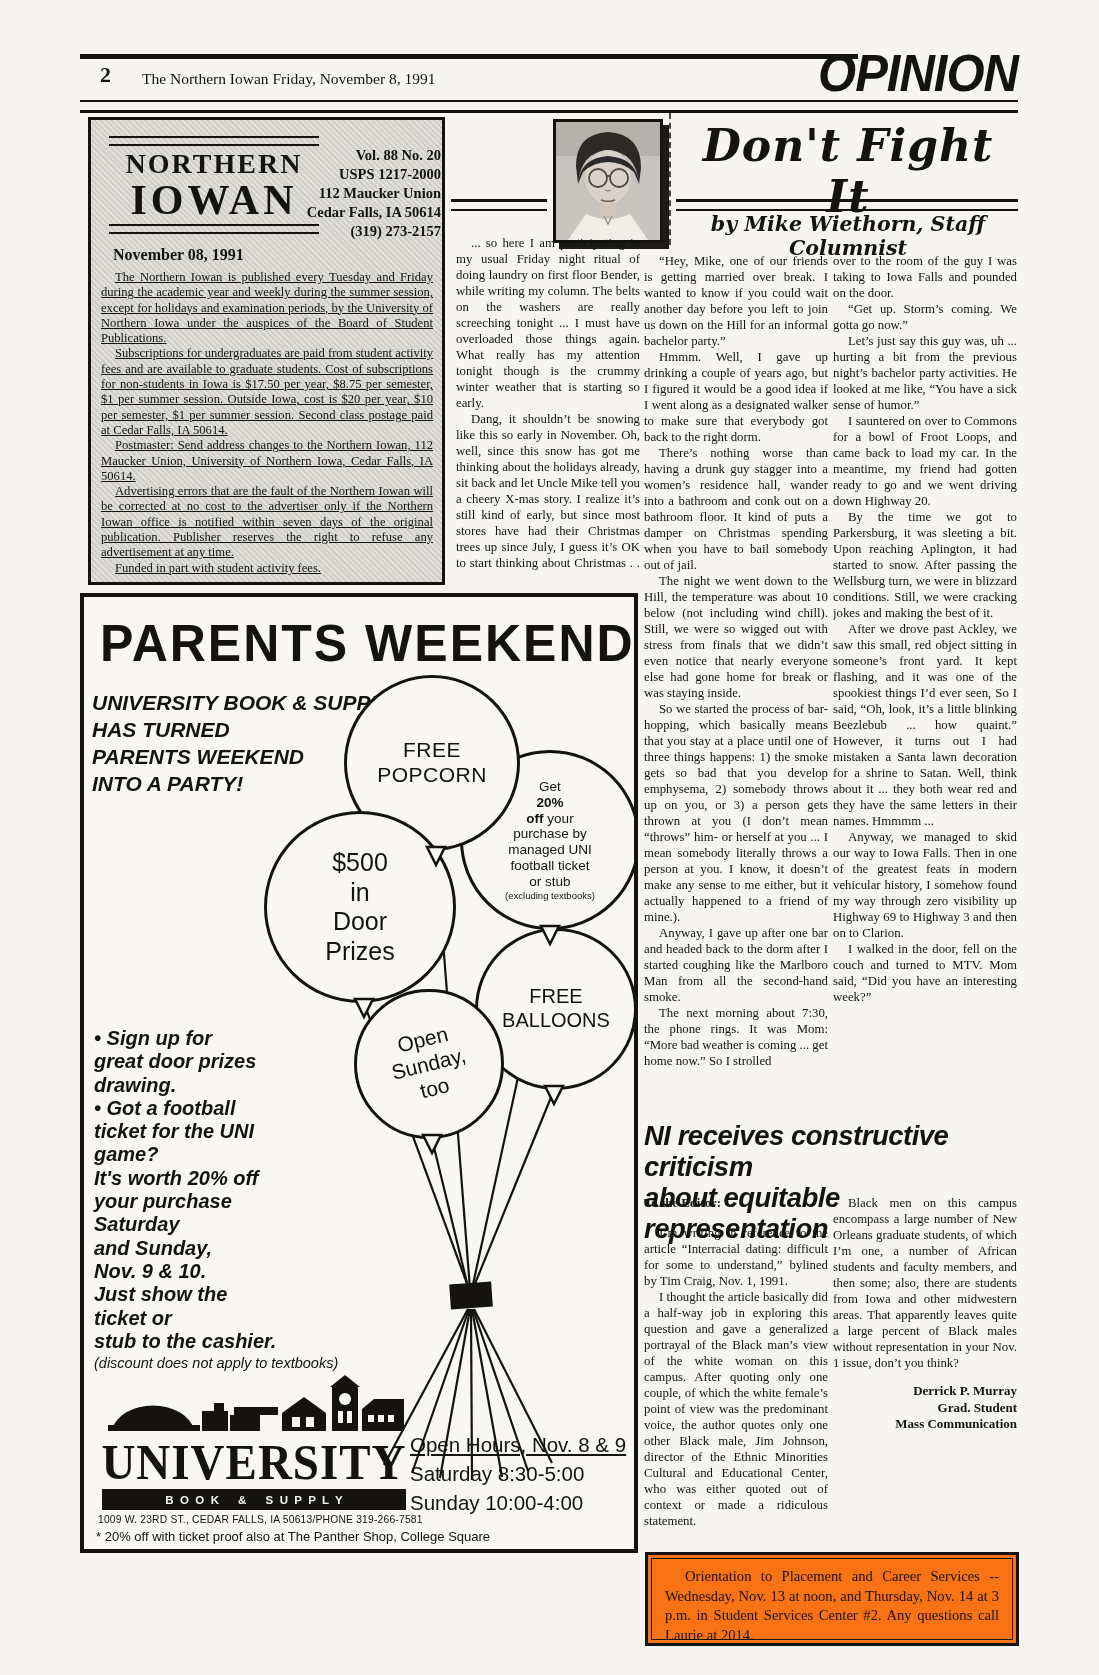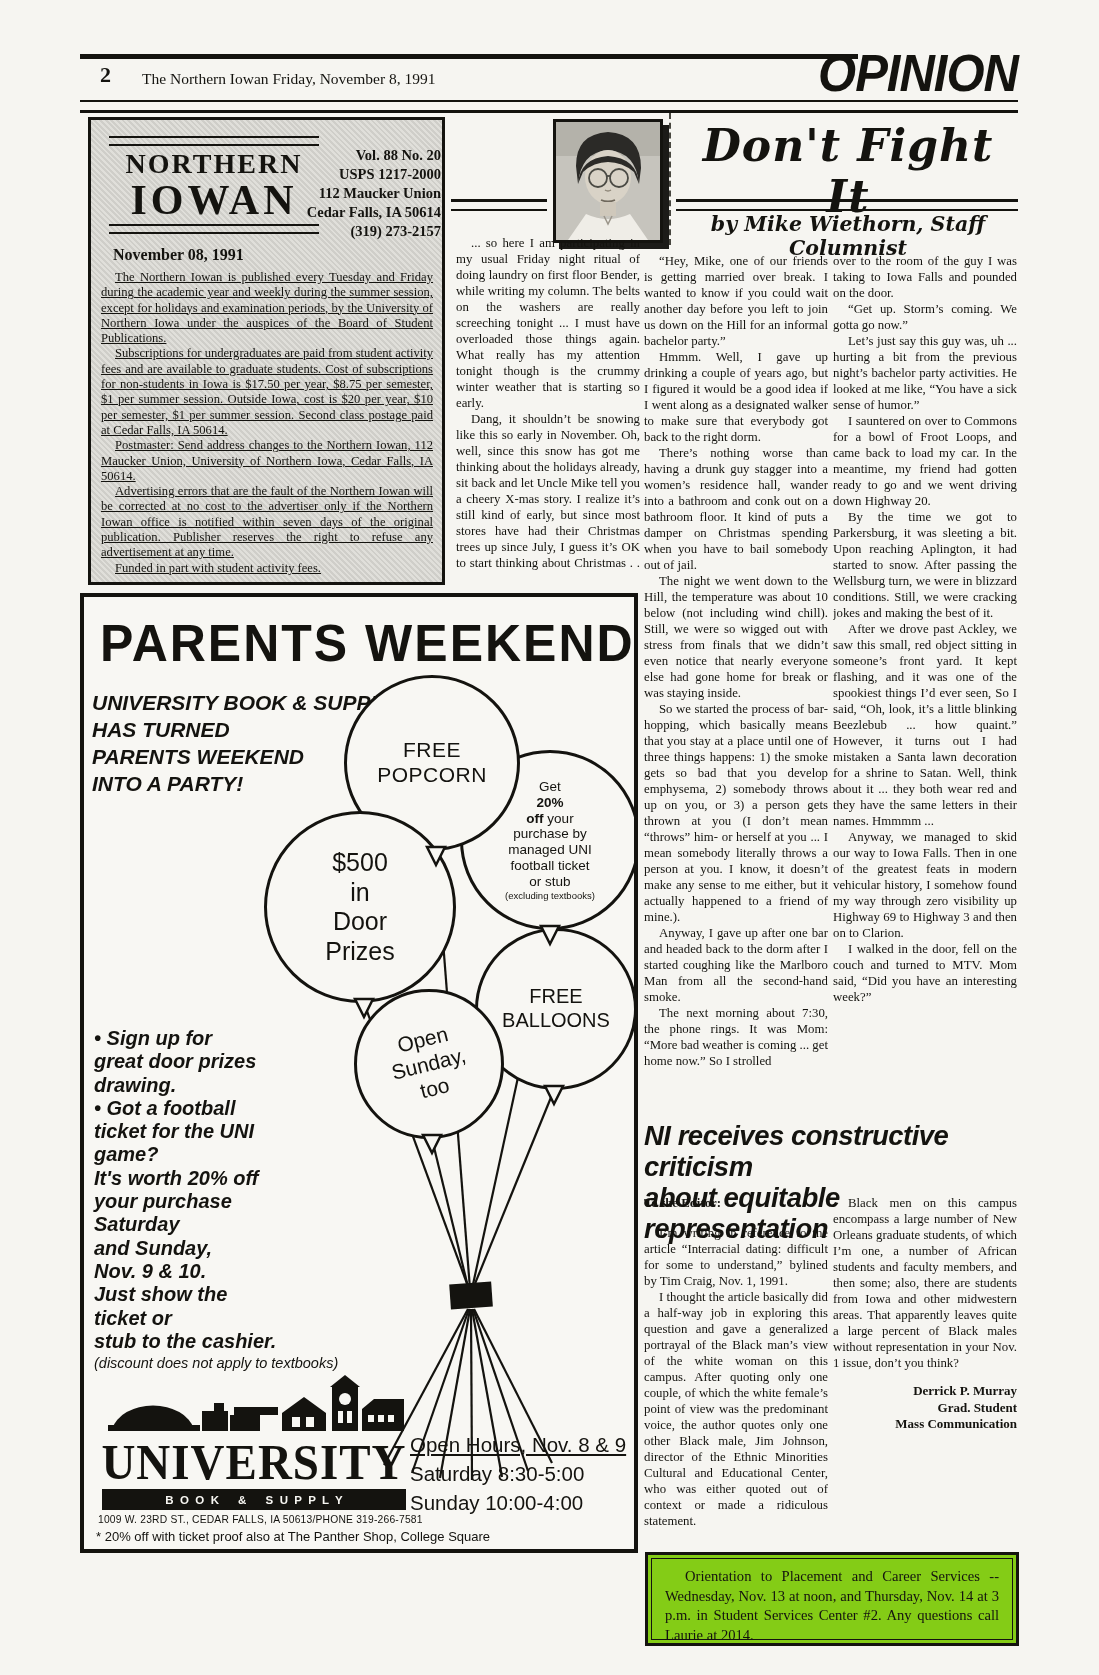--- a/index.html
+++ b/index.html
@@ -76,21 +76,21 @@
   .let-col p{margin:0;font-size:12.8px;line-height:16px;text-align:justify;text-indent:15px;}
   .let1{left:644px;top:1195px;width:184px;height:352px;}
   .let2{left:833px;top:1195px;width:184px;height:352px;}
   .salutation{font-weight:bold;font-size:13.5px;margin:0 0 14px 0 !important;text-indent:0 !important;text-align:left !important;}
   .sig{margin-top:12px;text-align:right;font-weight:bold;}
   .sig div{font-size:13px;line-height:16.5px;}
 
   
   .notice-outer{
     left:645px;top:1552px;width:374px;height:94px;box-sizing:border-box;
-    border:3.5px solid #14130f;padding:3px;background:#84cc16;
+    border:3.5px solid #14130f;padding:3px;background:#f97316;
   }
   .notice-inner{
     width:100%;height:100%;box-sizing:border-box;border:1.5px solid #14130f;
     padding:8px 13px;
   }
   .notice-inner p{margin:0;font-size:14.6px;line-height:19.5px;text-align:justify;text-indent:20px;}
 
   
   .ad-box{
     left:80px;top:593px;width:558px;height:960px;box-sizing:border-box;

